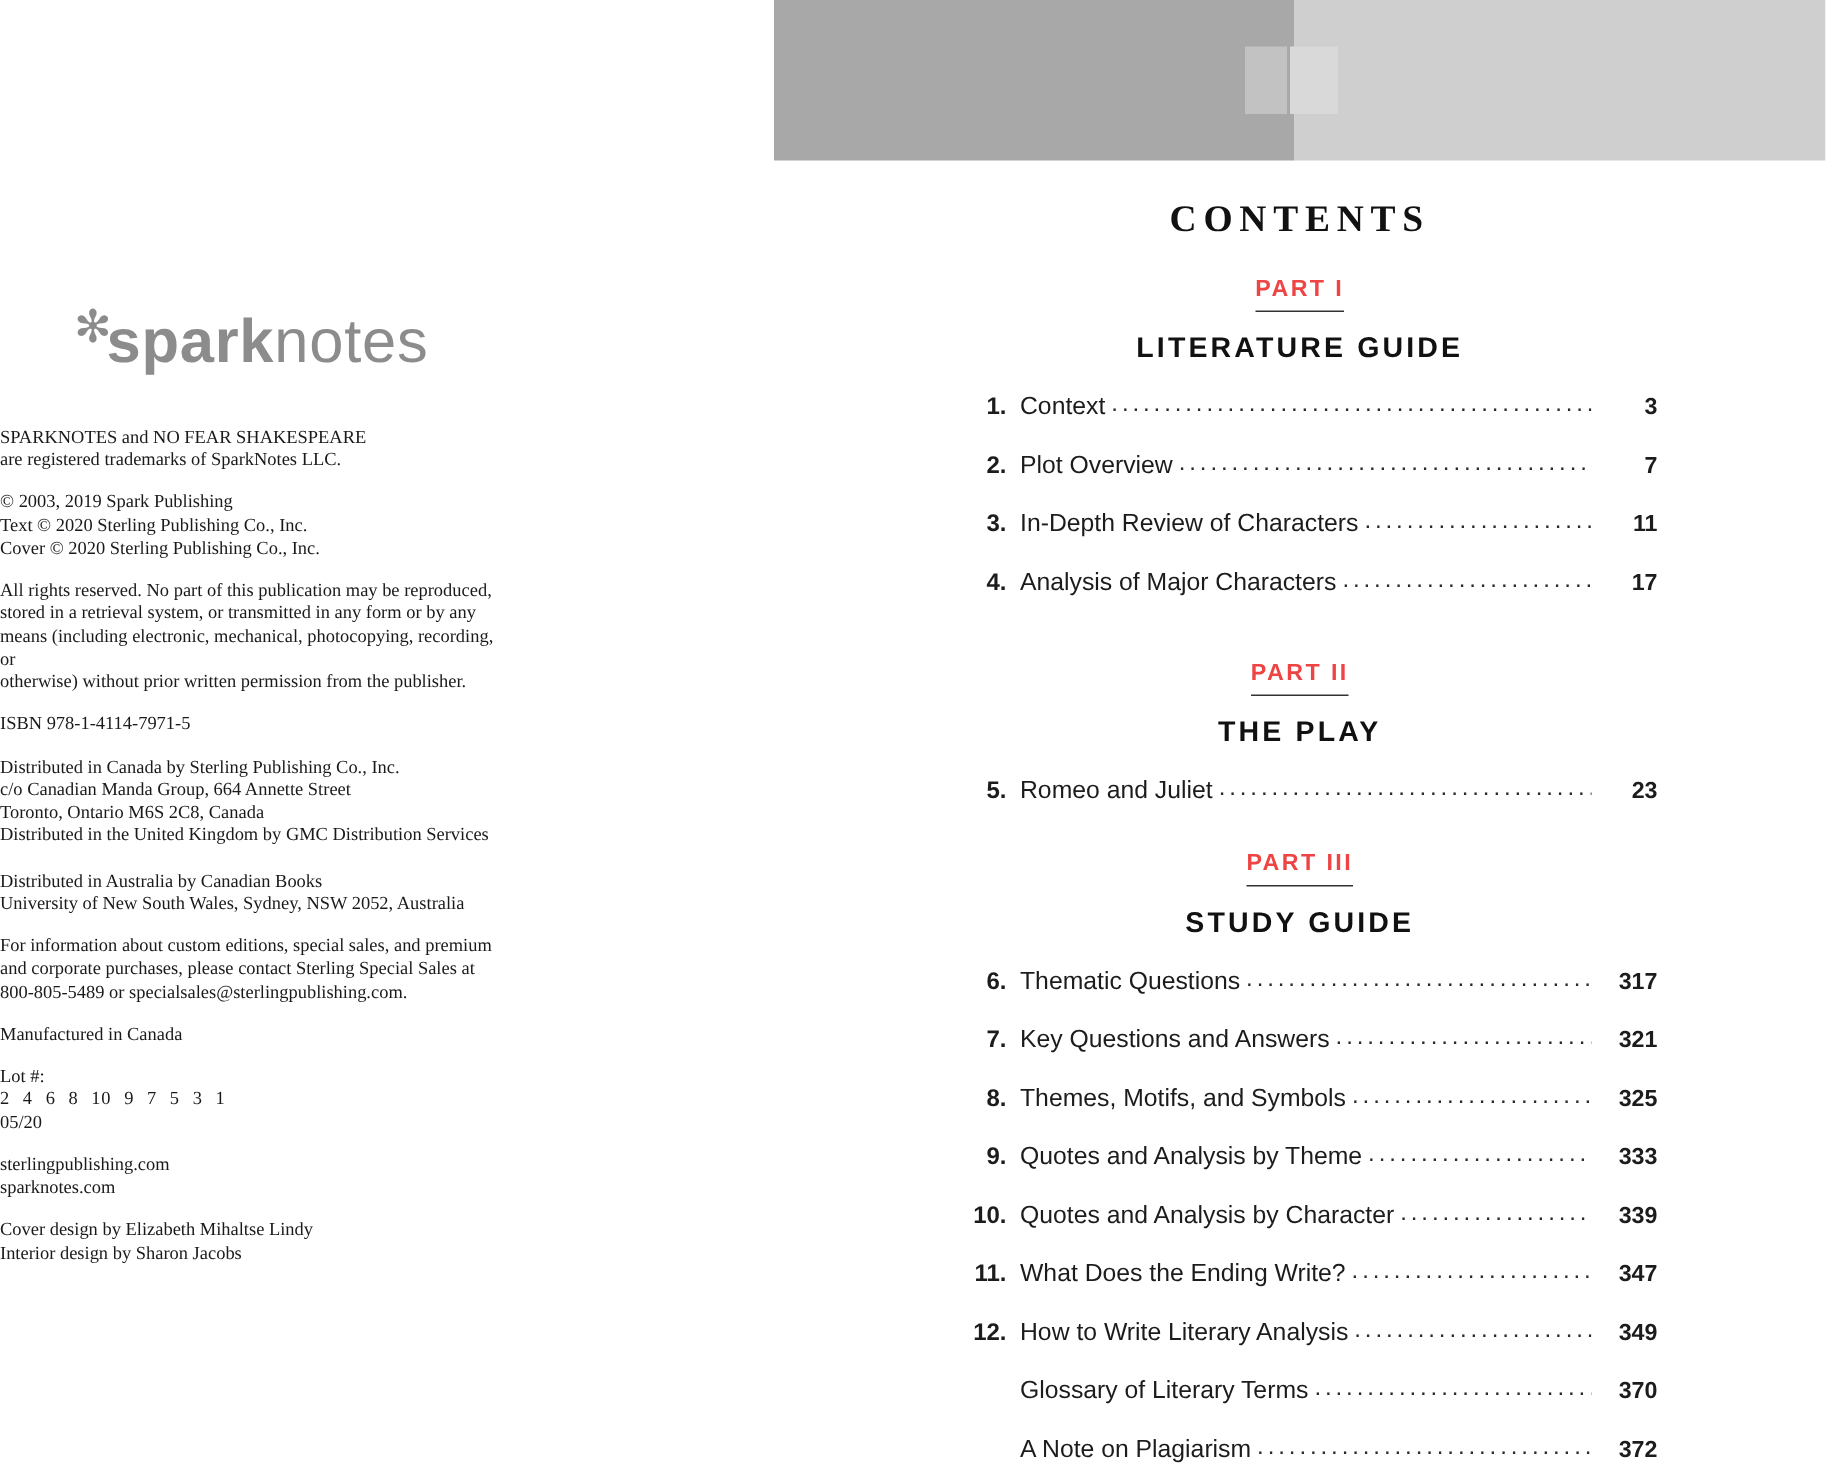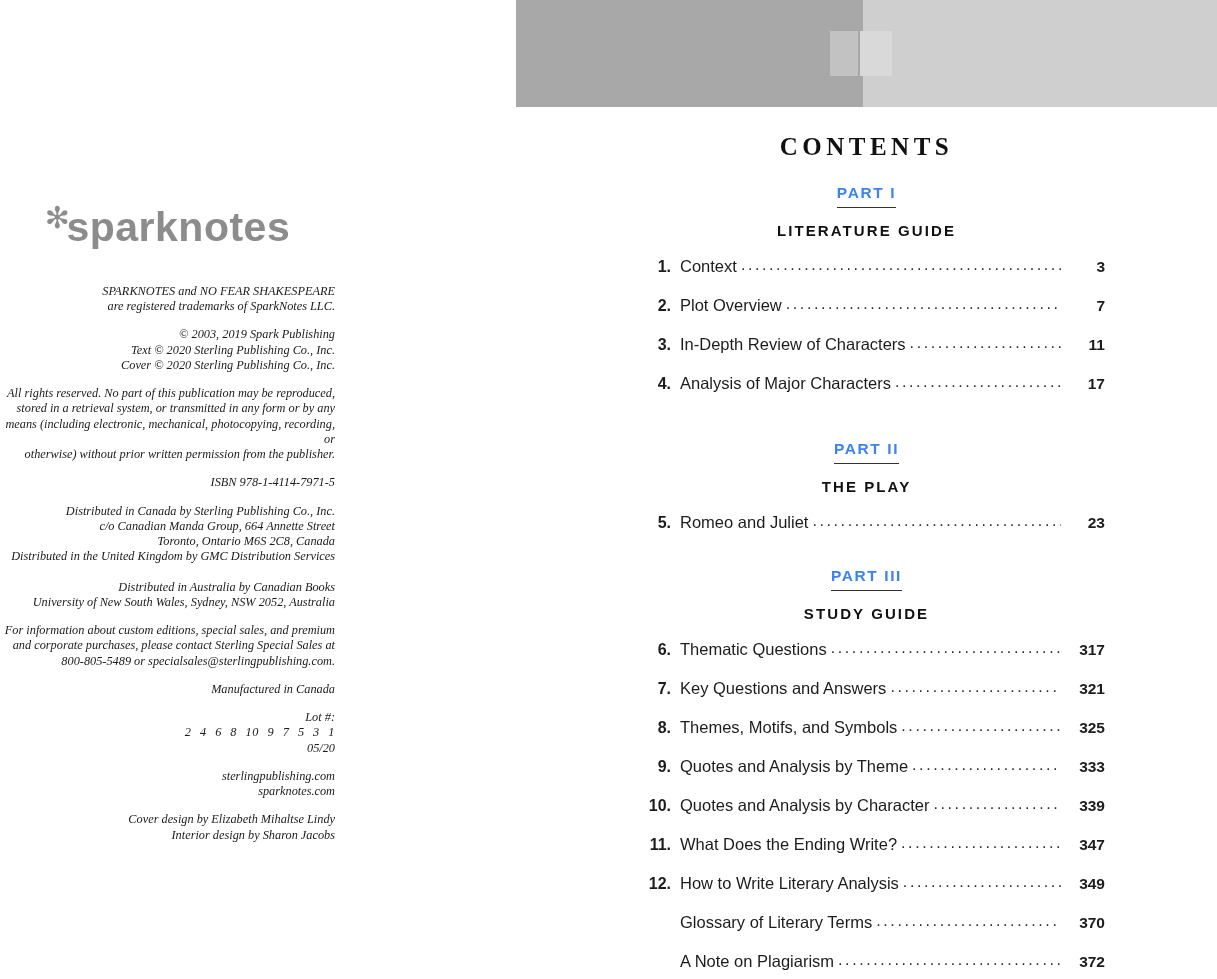--- a/index.html
+++ b/index.html
@@ -78,32 +78,31 @@
     font-size: 41px;
     letter-spacing: -0.5px;
   }
   .logo .star {
     font-size: 30px;
     vertical-align: 13px;
     margin-right: -3px;
     display: inline-block;
   }
   .logo .spark { font-weight: bold; letter-spacing: 0.5px; }
-  .logo .notes { font-weight: bold; letter-spacing: 0.5px; }
+  .logo .notes { font-weight: normal; letter-spacing: 0.5px; }
 
   .copy-block {
     position: absolute;
     left: 0;
     top: 284px;
     width: 335px;
-    text-align: right;
+    text-align: left;
     font-size: 12.3px;
     color: #1a1a1a;
     line-height: 1.24;
-    font-style: italic;
   }
   .copy-block p { margin: 0 0 13px 0; }
   .printline {
     letter-spacing: 0.5px;
     word-spacing: 5px;
   }
 
   
   .right-page {
     position: absolute;
@@ -124,32 +123,32 @@
     letter-spacing: 4.5px;
     color: #111;
   }
 
   .part-head {
     text-align: center;
     font-family: "Liberation Sans", sans-serif;
     font-weight: bold;
     font-size: 15.5px;
     letter-spacing: 1.6px;
-    color: #3b82f6;
+    color: #ef4444;
   }
   .part-label {
     display: inline-block;
     padding-bottom: 5px;
     border-bottom: 1.5px solid #333;
   }
   .part-sub {
     text-align: center;
     font-family: "Liberation Sans", sans-serif;
     font-weight: bold;
-    font-size: 15px;
+    font-size: 19px;
     letter-spacing: 2.1px;
     color: #111;
     margin-top: 14px;
   }
 
   .toc {
     margin: 0;
     padding: 0;
     list-style: none;
   }

